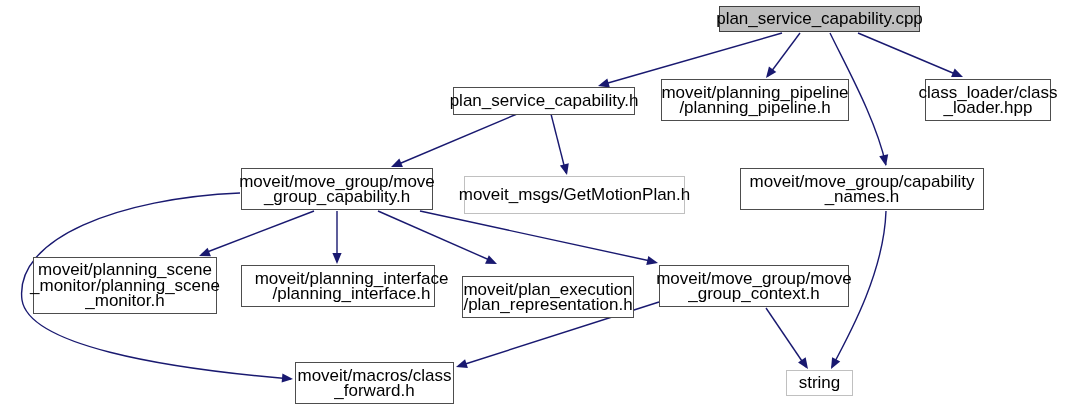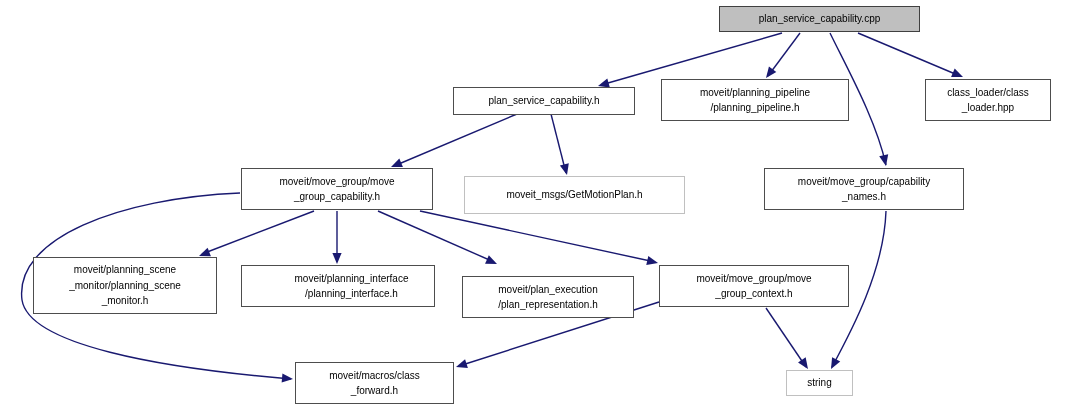--- a/index.html
+++ b/index.html
@@ -14,21 +14,21 @@
   .node{
     position:absolute;
     box-sizing:border-box;
     display:flex;
     align-items:center;
     justify-content:center;
     text-align:center;
     background:#ffffff;
     border:1px solid #4d4d4d;
     color:#000000;
-    font-size:10px;
+    font-size:17px;
     line-height:15.5px;
     white-space:pre;
     z-index:2;
   }
   .node.root{background:#bfbfbf;border:1px solid #404040;}
   .node.plain{border:1px solid #c0c0c0;}
   .node span{display:block;}
 </style>
 </head>
 <body>
@@ -66,21 +66,21 @@
     </svg>
 <div class="node root" style="left: 719px; top: 6px; width: 201px; height: 26px;"><span>plan_service_capability.cpp</span></div>
     <div class="node " style="left: 453px; top: 87px; width: 182px; height: 28px;"><span>plan_service_capability.h</span></div>
     <div class="node " style="left: 661px; top: 79px; width: 188px; height: 42px;"><span>moveit/planning_pipeline
 /planning_pipeline.h</span></div>
     <div class="node " style="left: 925px; top: 79px; width: 126px; height: 42px;"><span>class_loader/class
 _loader.hpp</span></div>
     <div class="node " style="left: 241px; top: 168px; width: 192px; height: 42px;"><span>moveit/move_group/move
 _group_capability.h</span></div>
     <div class="node plain" style="left: 464px; top: 176px; width: 221px; height: 38px;"><span>moveit_msgs/GetMotionPlan.h</span></div>
-    <div class="node " style="left: 764px; top: 168px; width: 200px; height: 42px;"><span>moveit/move_group/capability
+    <div class="node " style="left: 740px; top: 168px; width: 244px; height: 42px;"><span>moveit/move_group/capability
 _names.h</span></div>
     <div class="node " style="left: 33px; top: 257px; width: 184px; height: 57px;"><span>moveit/planning_scene
 _monitor/planning_scene
 _monitor.h</span></div>
     <div class="node " style="left: 241px; top: 265px; width: 194px; height: 42px; padding-left: 27px;"><span>moveit/planning_interface
 /planning_interface.h</span></div>
     <div class="node " style="left: 462px; top: 276px; width: 172px; height: 42px;"><span>moveit/plan_execution
 /plan_representation.h</span></div>
     <div class="node " style="left: 659px; top: 265px; width: 190px; height: 42px;"><span>moveit/move_group/move
 _group_context.h</span></div>

